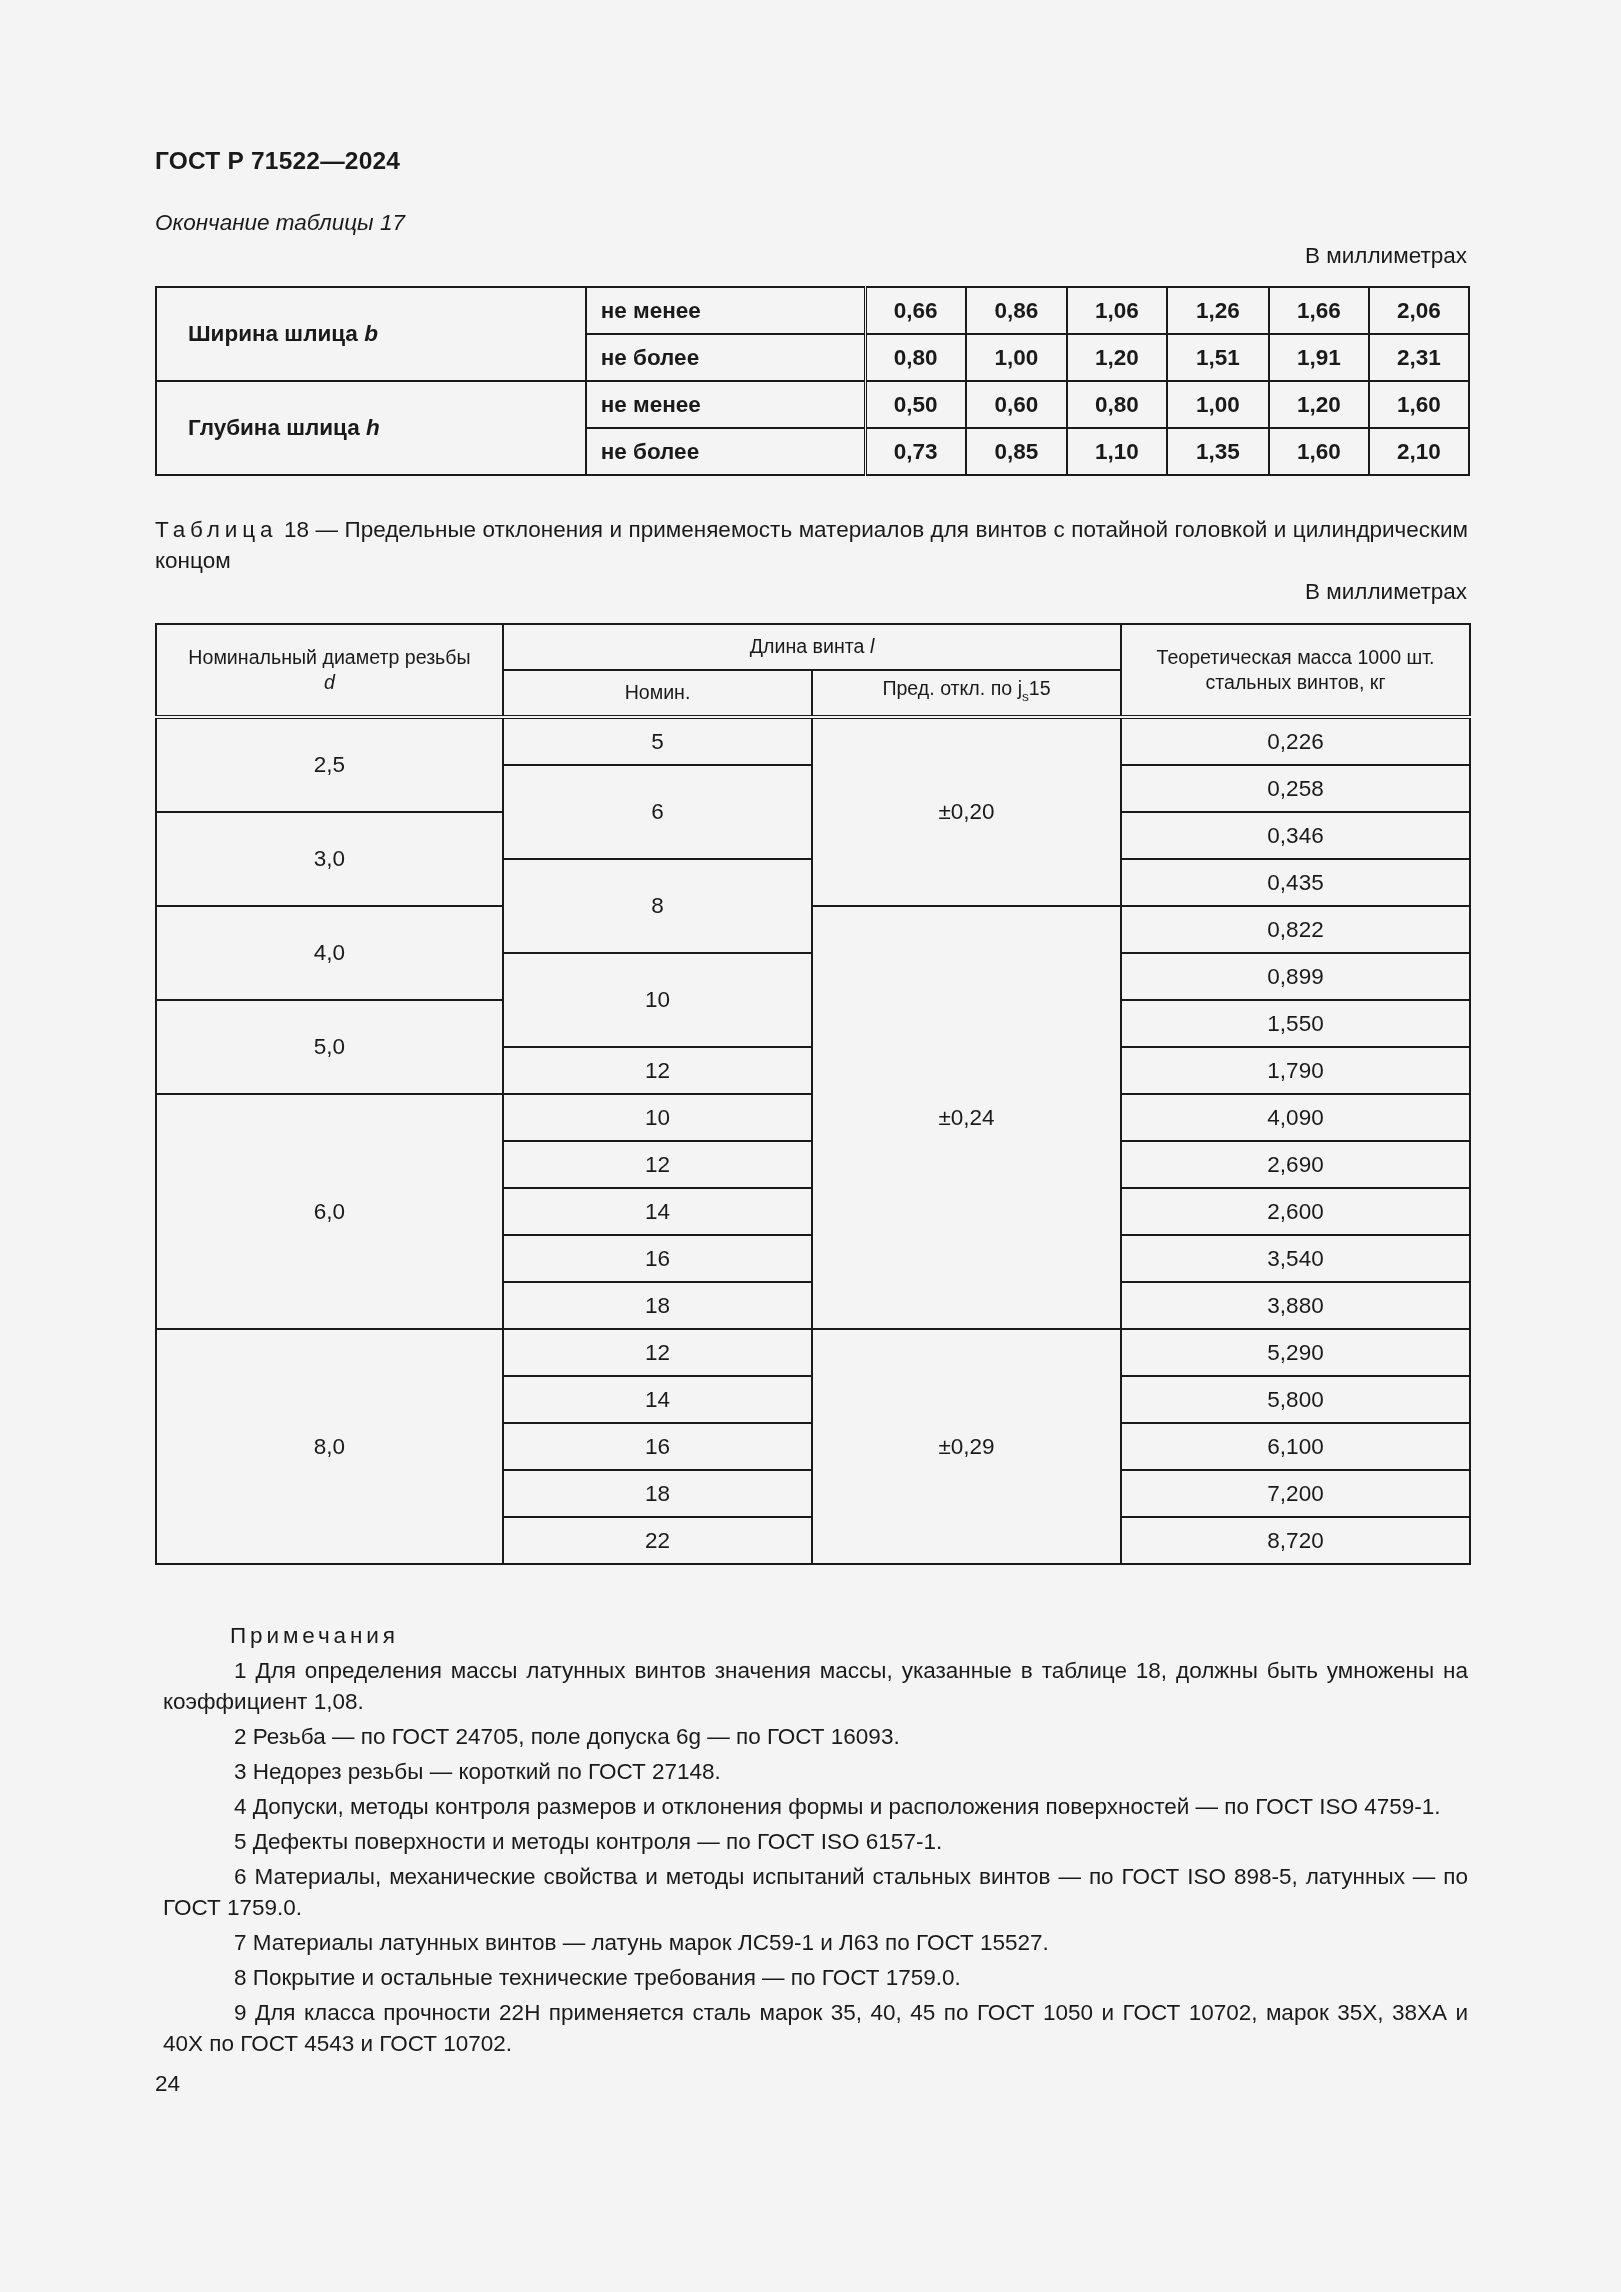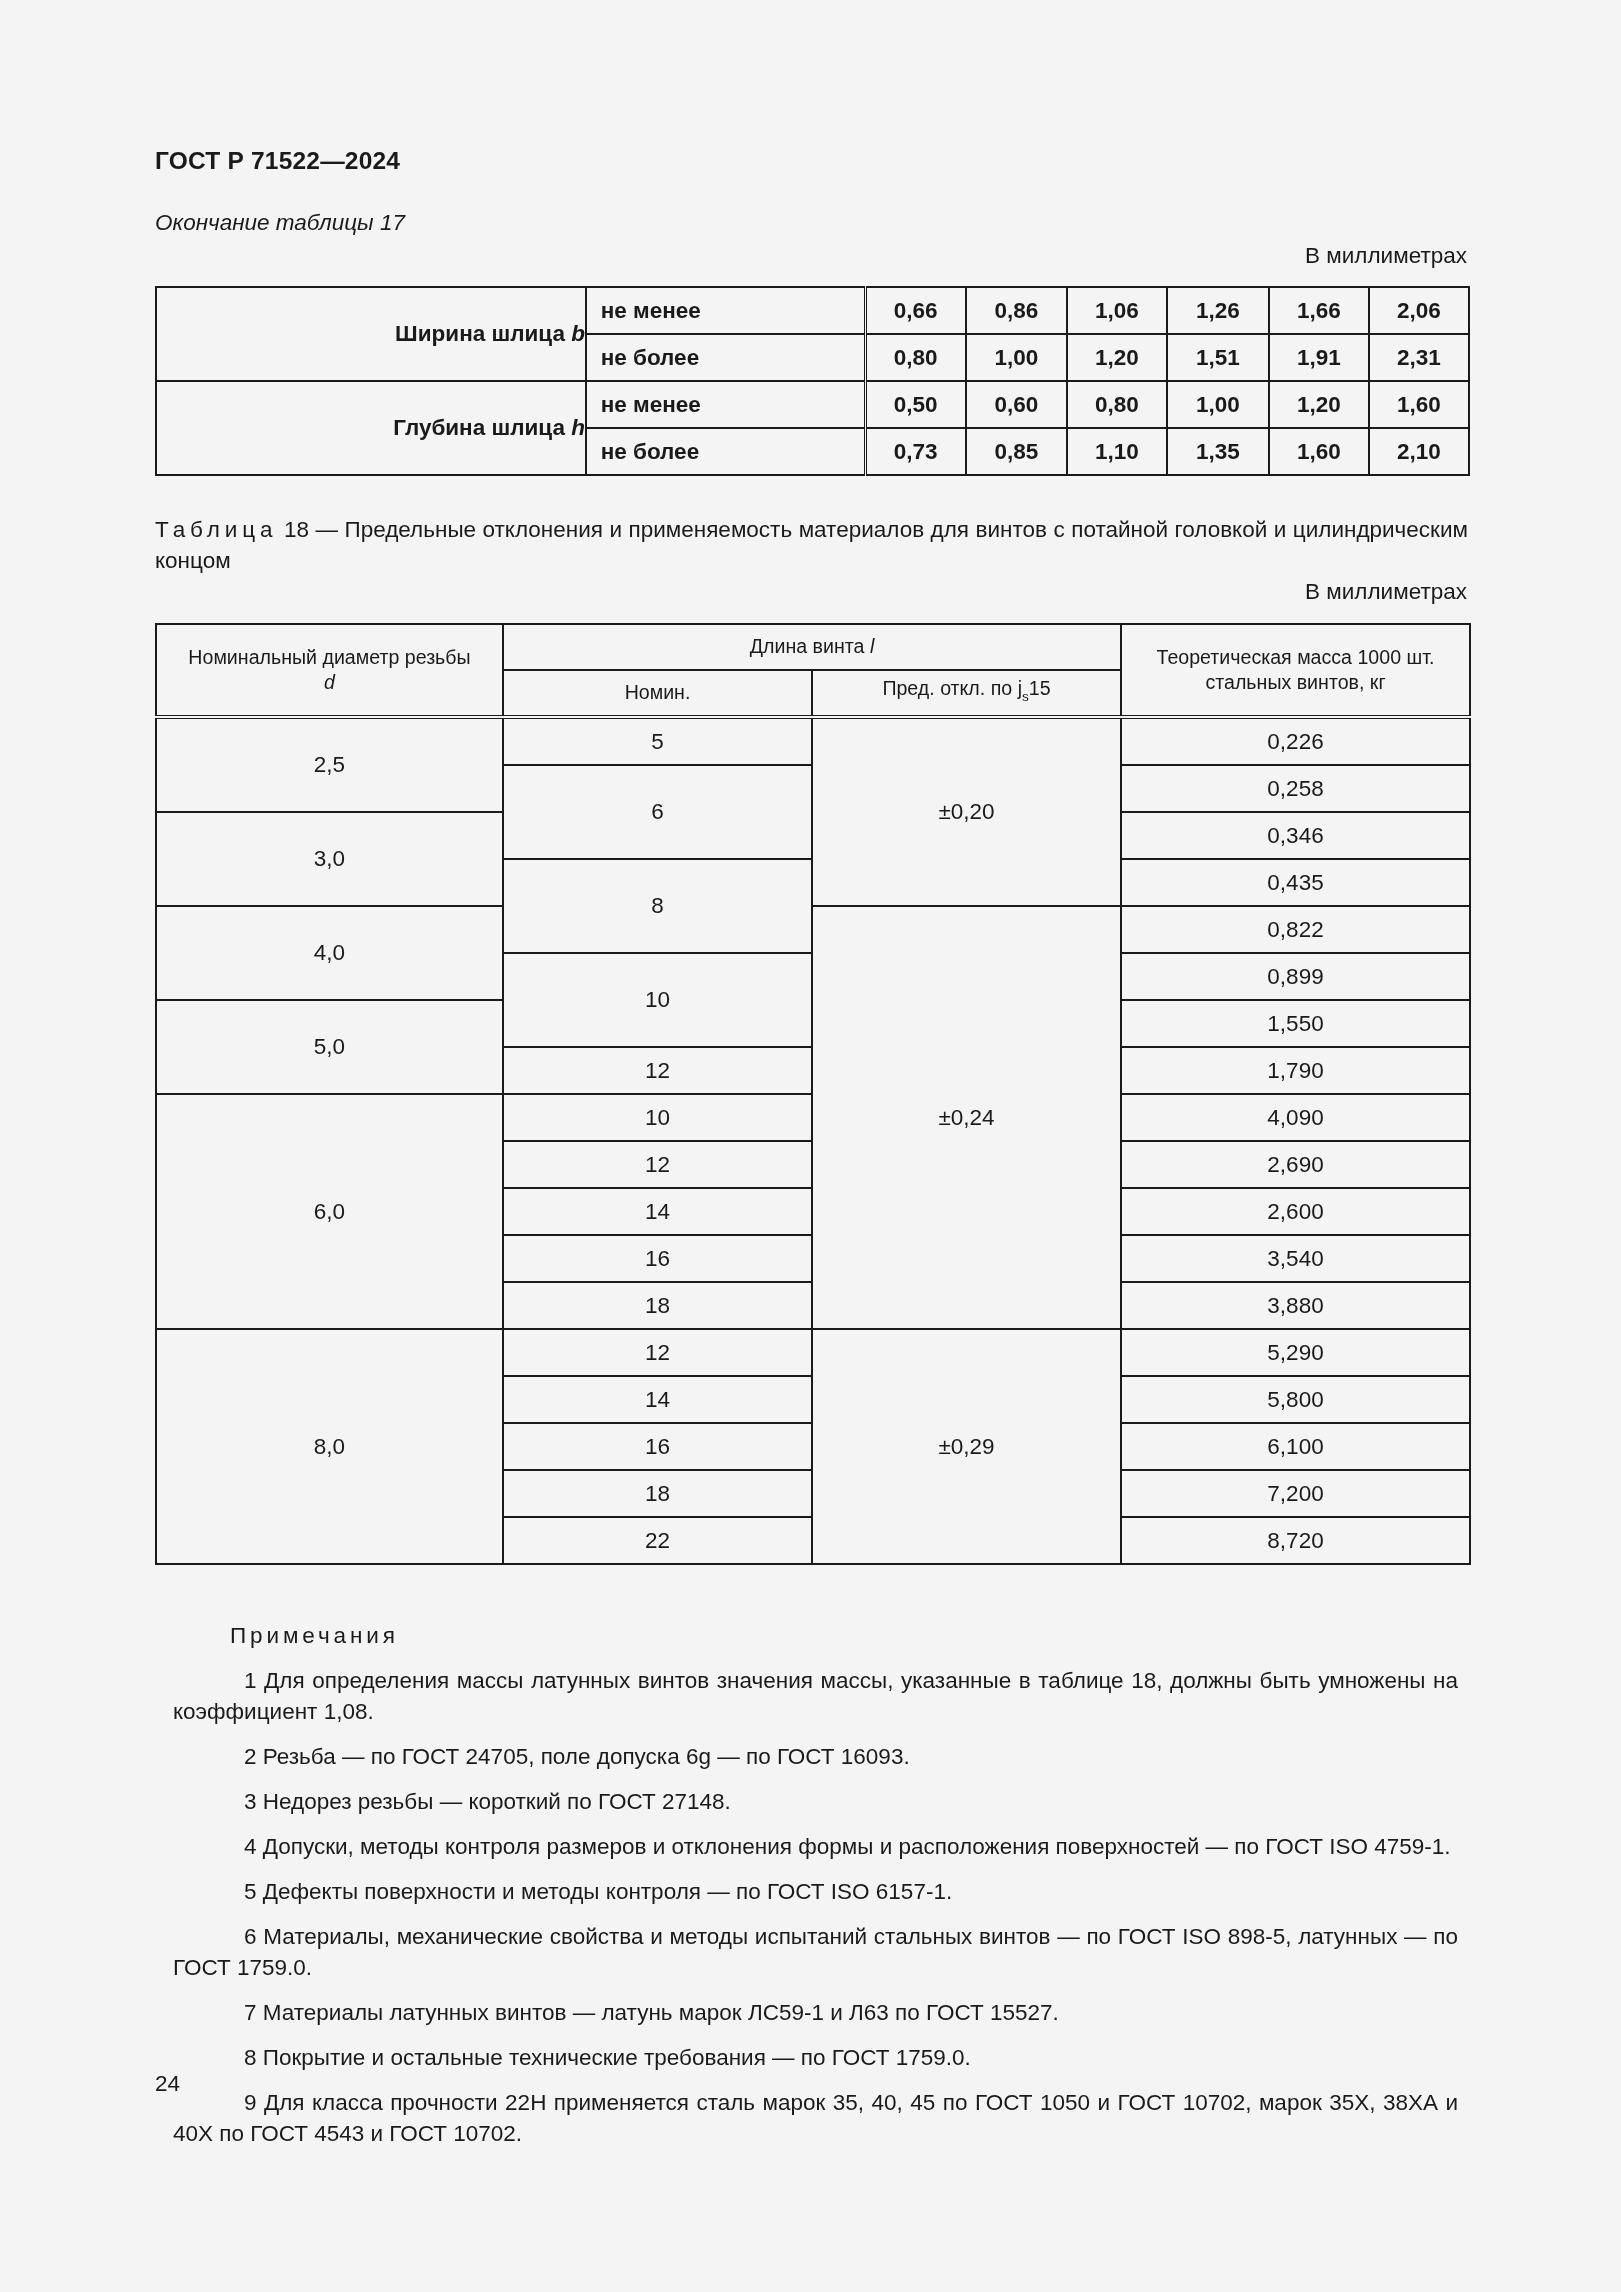--- a/index.html
+++ b/index.html
@@ -30,21 +30,21 @@
       border: 2px solid #1a1a1a;
       font-weight: normal;
       font-size: 22.5px;
       padding: 0;
       text-align: center;
       vertical-align: middle;
     }
     
     .t17 { left: 155px; top: 286px; width: 1313px; }
     .t17 td { height: 45px; font-weight: bold; }
-    .t17 td.label { text-align: right; padding-left: 31px; border-bottom-width: 2.9px; margin-top: 38px; }
+    .t17 td.label { text-align: left; padding-left: 31px; border-bottom-width: 2.9px; margin-top: 38px; }
     .t17 td.sub { text-align: left; padding-left: 13.7px; }
     .t17 td.first-val { border-left: 3.9px double #1a1a1a; }
     .t17 tr.grp-end td { border-bottom-width: 2.9px; }
     .t17 { border: 2px solid #1a1a1a; border-top-width: 2.9px; border-bottom-width: 2.9px; }
 
     .t18-caption {
       left: 155px; top: 514px; width: 1313px;
       font-size: 22.5px; line-height: 31px;
       text-align: justify;
     }
@@ -56,21 +56,21 @@
     .t18 thead tr.h2 th { height: 44px; }
     .t18 thead th.head-last { border-bottom: 4.9px double #1a1a1a; }
     .t18 tbody td { height: 45px; }
     .sub-s { font-size: 13.7px; vertical-align: -5.9px; }
 
     .notes {
       left: 159px; top: 1620px; width: 1313px;
       font-size: 22.5px; line-height: 31px;
       text-align: justify;
     }
-    .notes .ind { text-indent: 71px; margin: 14px; }
+    .notes .ind { text-indent: 71px; margin: 4px; }
     .notes .title { margin: 0 0 0 71px; letter-spacing: 3.9px; }
     .page-num {
       left: 155px; top: 2071px;
       font-size: 22.5px;
     }
     i.var { font-style: italic; }
   </style>
 </head>
 <body>
 

